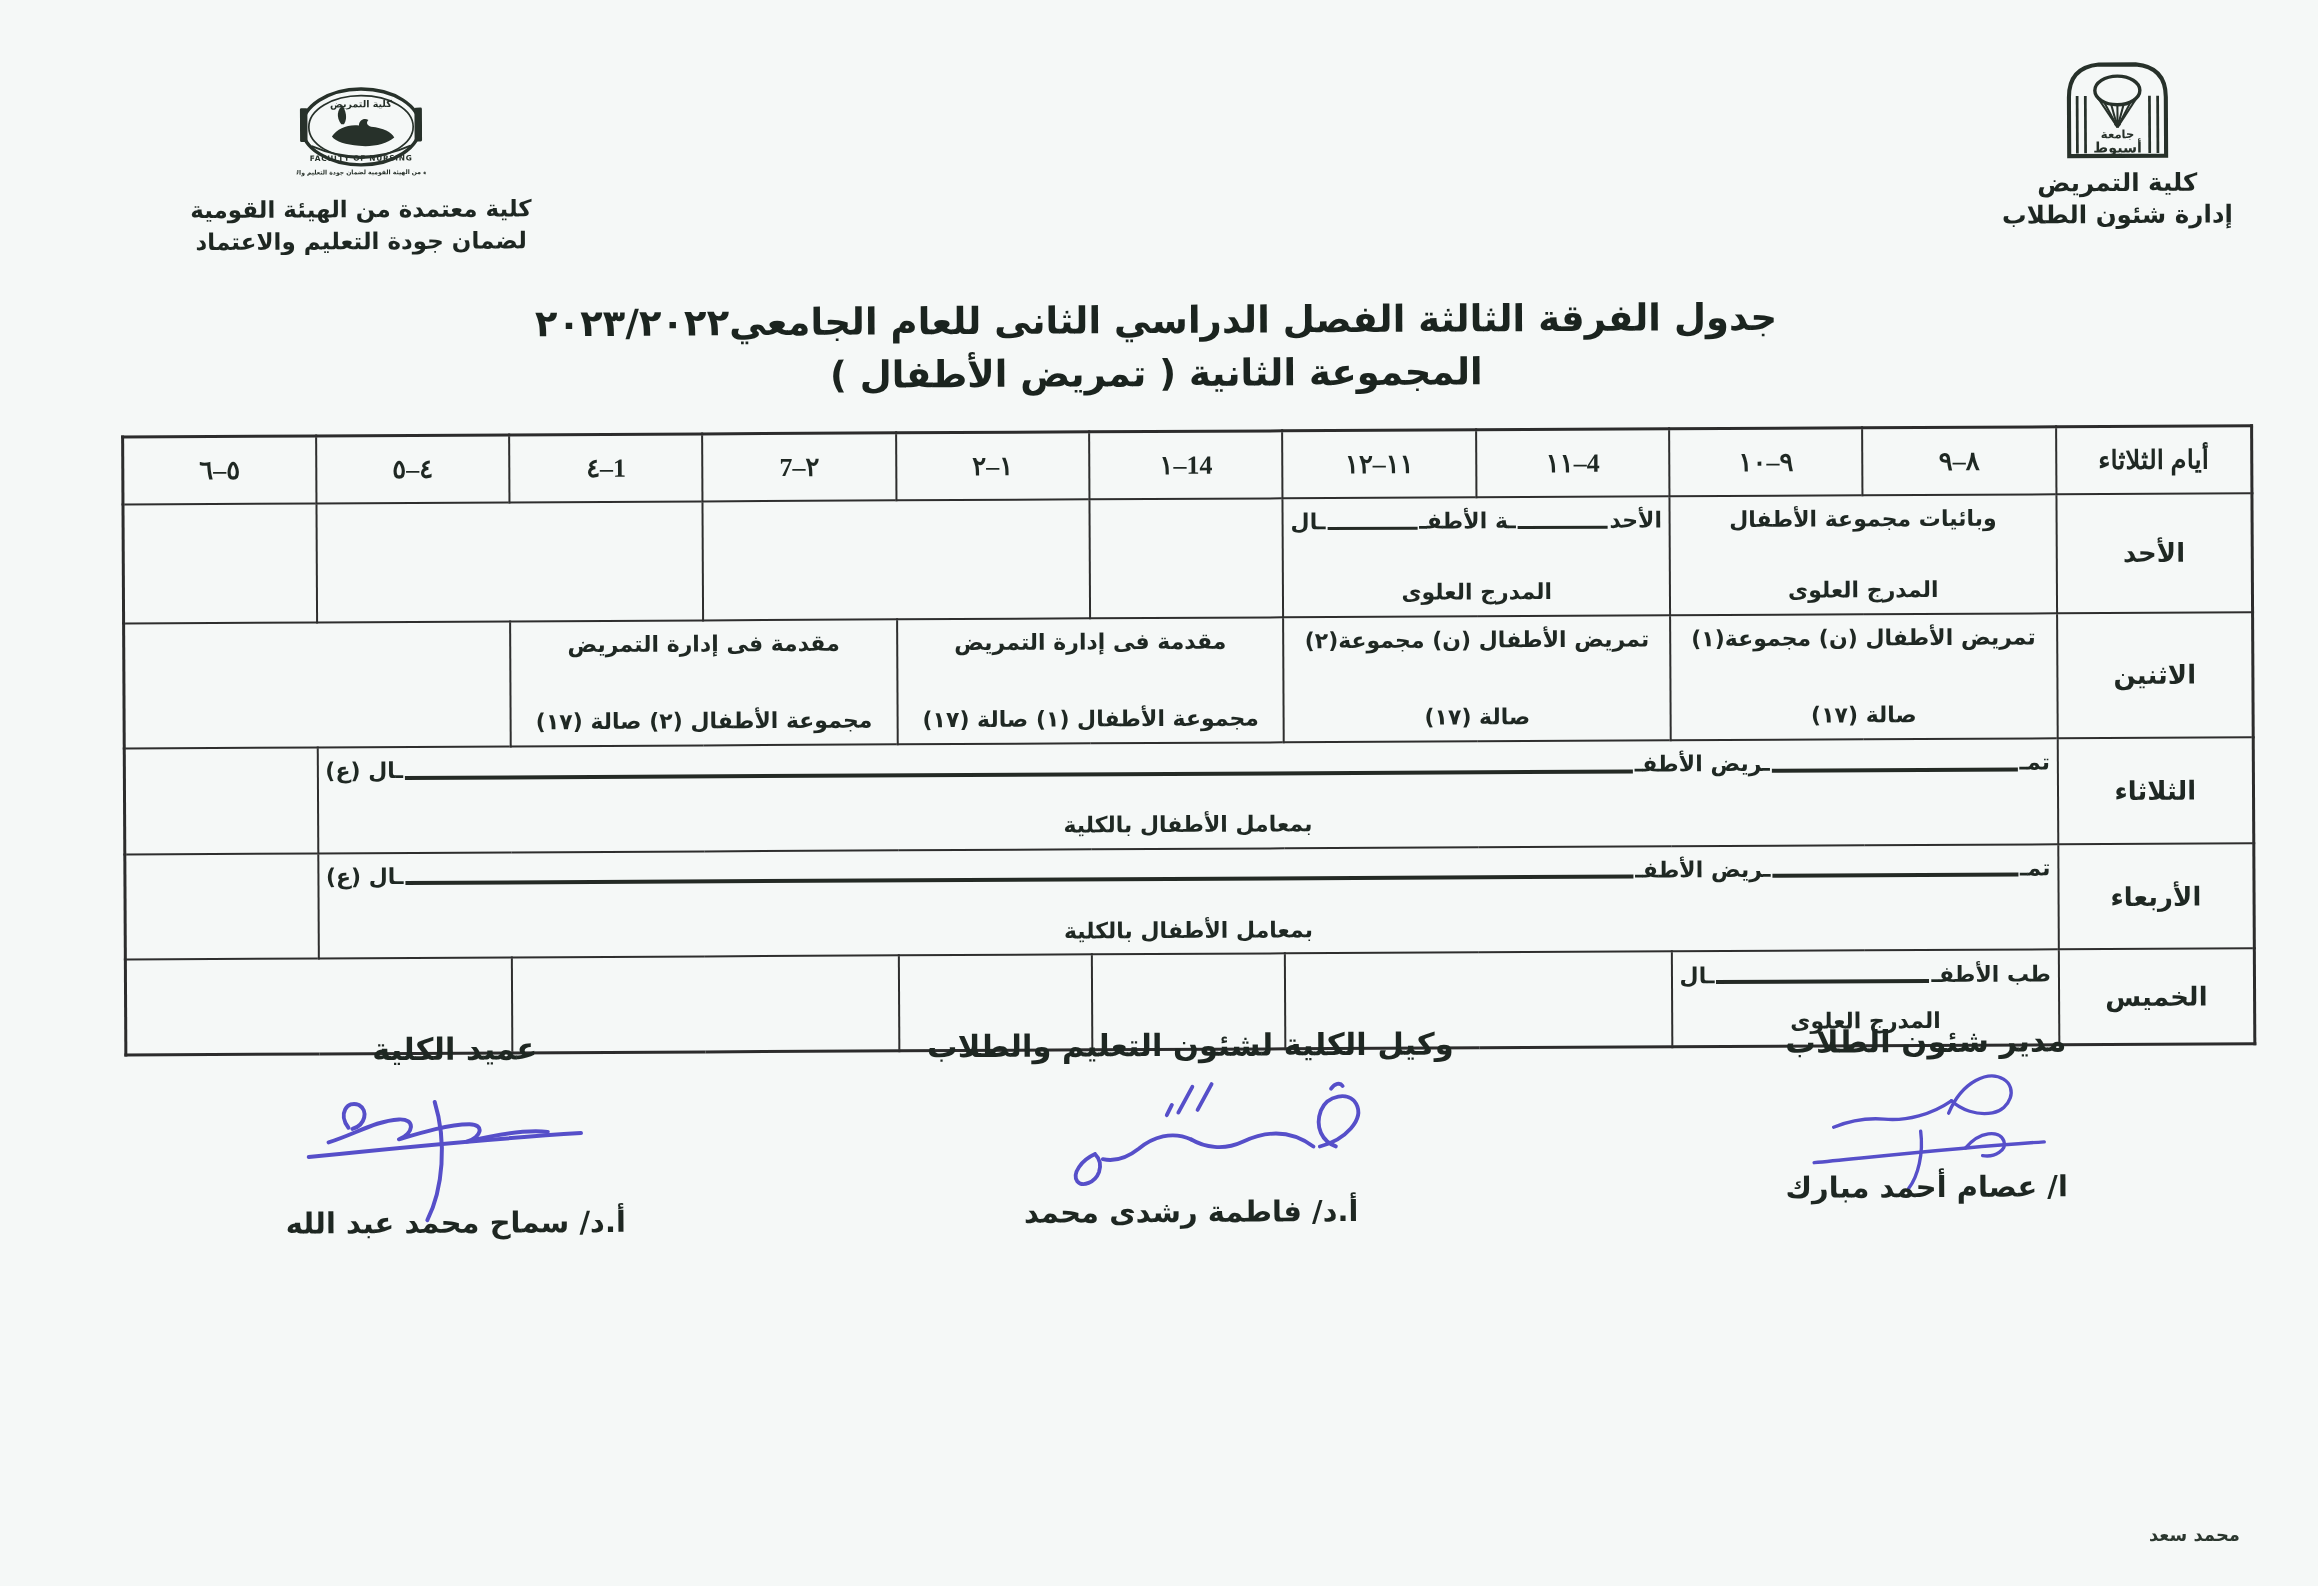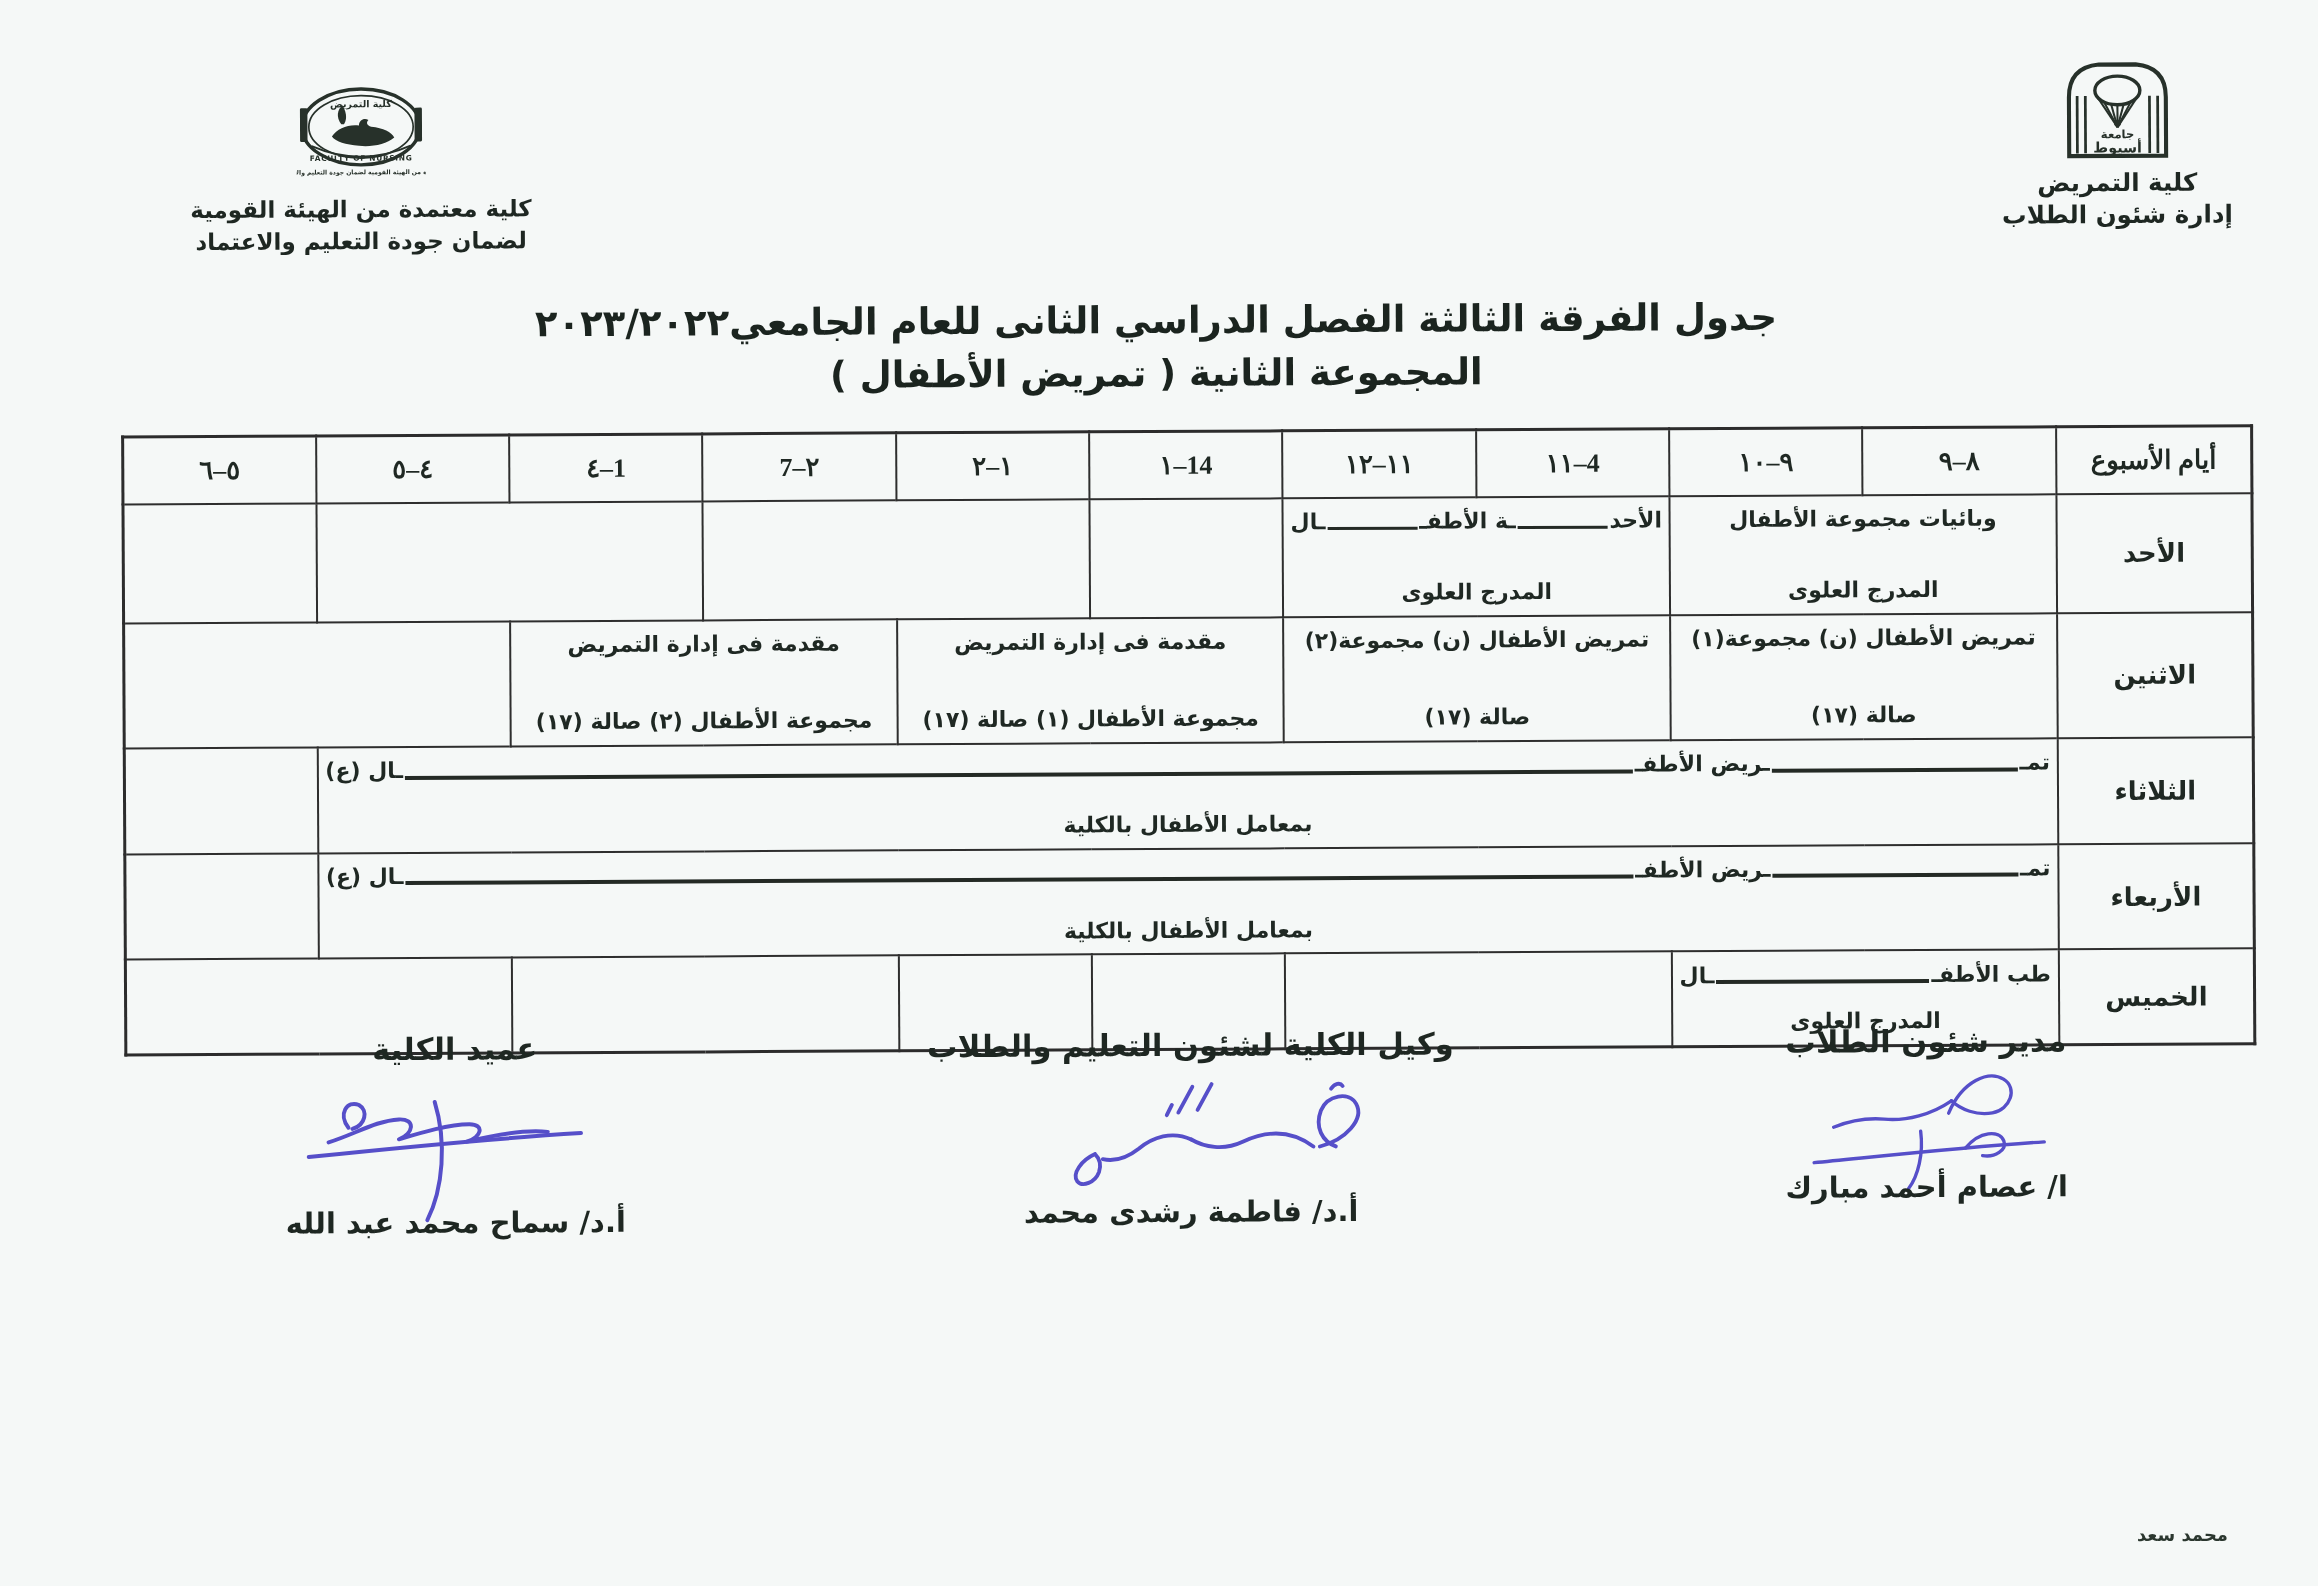--- a/index.html
+++ b/index.html
@@ -55,21 +55,21 @@
   .sigs{position:absolute;top:1028px;right:63px;width:2132px;display:grid;grid-template-columns:31% 38% 31%;}
   .sig{text-align:center;}
   .sig .t{font-size:30.5px;font-weight:bold;}
   .sig .n{font-size:29px;font-weight:bold;}
   .sig .ink{display:block;margin:-12px auto -22.6px;}
   .sig-right .ink{height:146px;}
   .sig-center .ink{height:167px;}
   .sig-left .ink{height:174px;}
   .inkpath{fill:none;stroke:#564fc9;stroke-width:6;stroke-linecap:round;stroke-linejoin:round;}
 
-  .scan-name{position:absolute;right:90px;bottom:41px;font-size:18px;font-weight:bold;color:#2b372f;}
+  .scan-name{position:absolute;right:78px;bottom:41px;font-size:18px;font-weight:bold;color:#2b372f;}
 
   .emblem{stroke:#27312a;fill:none;}
   .emblem-fill{fill:#27312a;stroke:none;}
   svg text{font-family:"DejaVu Sans",sans-serif;fill:#27312a;font-weight:bold;}
 </style>
 </head>
 <body>
 
 <div class="page">
   <div class="sheet">
@@ -132,21 +132,21 @@
         <col style="width:9.08%">
           <col style="width:9.08%">
           <col style="width:9.08%">
           <col style="width:9.08%">
         <col style="width:9.08%">
           <col style="width:9.08%">
           <col style="width:9.08%">
       </colgroup>
       <tbody>
           <tr class="r-head">
-        <th>أيام الأسبوع</th>
+        <th>أيام الثلاثاء</th>
         <th>٨–٩</th>
         <th>٩–١٠</th>
         <th>4–١١</th>
         <th>١١–١٢</th>
         <th>14–١</th>
         <th>١–٢</th>
         <th>٢–7</th>
         <th>1–٤</th>
         <th>٤–٥</th>
         <th>٥–٦</th>

